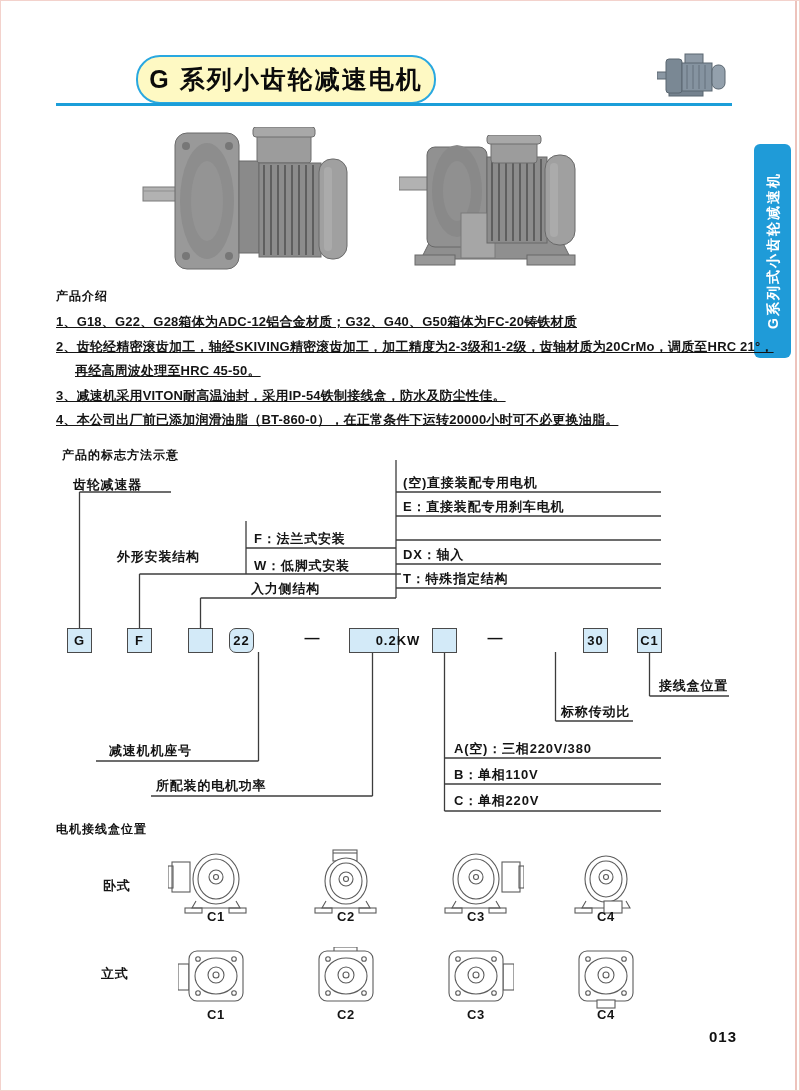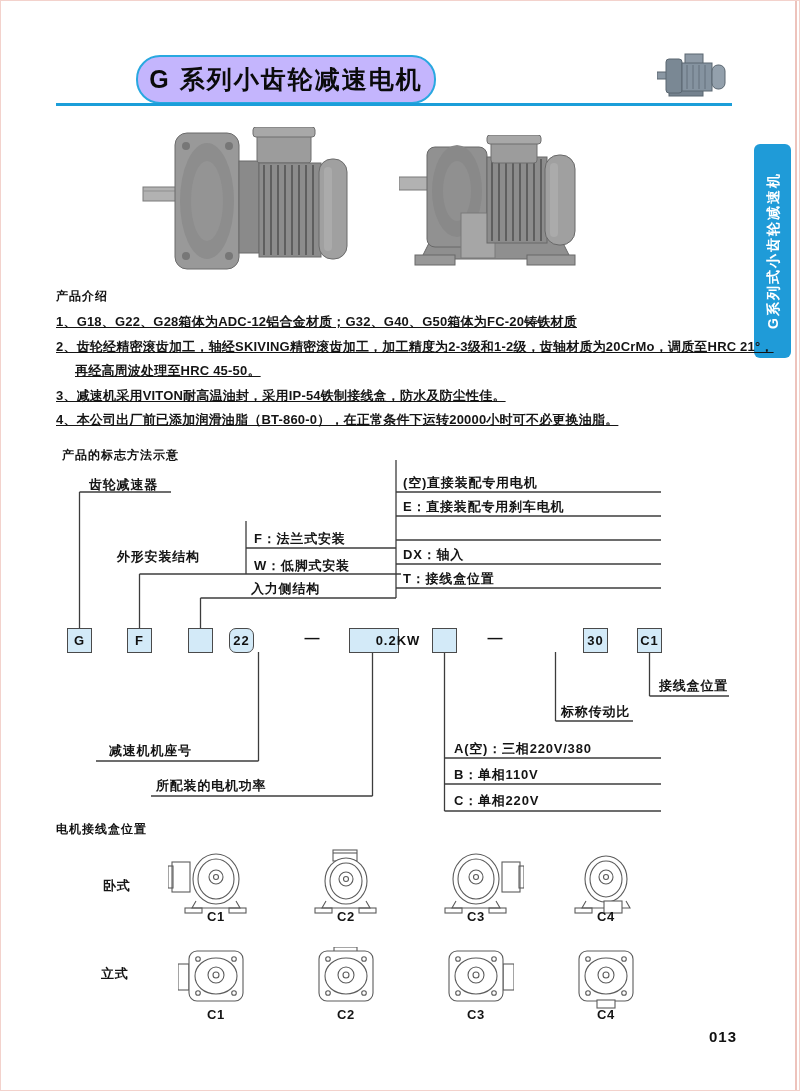--- a/index.html
+++ b/index.html
@@ -2,21 +2,21 @@
 <html><head>
 <meta charset="utf-8">
 <style>
   html,body{margin:0;padding:0;background:#e8e8e8;}
   .page{position:relative;width:800px;height:1091px;background:#ffffff;margin:0 auto;
         font-family:"Liberation Sans","DejaVu Sans",sans-serif;color:#111;overflow:hidden;
         border:1px solid #f3d2cc;box-sizing:border-box;}
   .abs{position:absolute;}
   .edge-line{left:794px;top:0;width:2px;height:1091px;background:#eec3bc;}
   
-  .banner{left:135px;top:54px;width:296px;height:45px;background:#c4b5fd;border:2px solid #29a8e0;
+  .banner{left:135px;top:54px;width:296px;height:45px;background:#fef9c3;border:2px solid #29a8e0;
           border-radius:24px;display:flex;align-items:center;justify-content:center;}
   .banner span{font-size:25px;font-weight:700;letter-spacing:2px;color:#0b0b0b;white-space:nowrap;}
   .banner-underline{left:55px;top:102px;width:676px;height:3px;background:#1b9ed9;}
   
   .side-tab{left:753px;top:143px;width:37px;height:214px;background:#1f9bd8;border-radius:6px;}
   .side-tab-text{position:absolute;width:214px;height:37px;left:-88px;top:88px;transform:rotate(-90deg);
           line-height:37px;text-align:center;color:#fff;font-weight:700;font-size:14px;
           letter-spacing:2px;white-space:nowrap;}
   
   .h-section{font-size:12px;font-weight:700;letter-spacing:1px;white-space:nowrap;}
@@ -148,29 +148,29 @@
     <line class="dl" x1="443.5" y1="211" x2="443.5" y2="370"></line>
     <line class="dl" x1="443.5" y1="317" x2="660" y2="317"></line>
     <line class="dl" x1="443.5" y1="343" x2="660" y2="343"></line>
     <line class="dl" x1="443.5" y1="370" x2="660" y2="370"></line>
     <line class="dl" x1="554.5" y1="211" x2="554.5" y2="280"></line>
     <line class="dl" x1="554.5" y1="280" x2="632" y2="280"></line>
     <line class="dl" x1="648.5" y1="211" x2="648.5" y2="255"></line>
     <line class="dl" x1="648.5" y1="255" x2="728" y2="255"></line>
   </svg>
 
-  <div class="abs lbl" style="left:88px;top:475px;">齿轮减速器</div>
+  <div class="abs lbl" style="left:72px;top:475px;">齿轮减速器</div>
   <div class="abs lbl" style="left:116px;top:547px;">外形安装结构</div>
   <div class="abs lbl" style="left:253px;top:529px;">F：法兰式安装</div>
   <div class="abs lbl" style="left:253px;top:556px;">W：低脚式安装</div>
   <div class="abs lbl" style="left:250px;top:579px;">入力侧结构</div>
   <div class="abs lbl" style="left:402px;top:473px;">(空)直接装配专用电机</div>
   <div class="abs lbl" style="left:402px;top:497px;">E：直接装配专用刹车电机</div>
   <div class="abs lbl" style="left:402px;top:545px;">DX：轴入</div>
-  <div class="abs lbl" style="left:402px;top:569px;">T：接线盒位置</div>
+  <div class="abs lbl" style="left:402px;top:569px;">T：特殊指定结构</div>
   <div class="abs lbl" style="left:108px;top:741px;">减速机机座号</div>
   <div class="abs lbl" style="left:155px;top:776px;">所配装的电机功率</div>
   <div class="abs lbl" style="left:453px;top:739px;">A(空)：三相220V/380</div>
   <div class="abs lbl" style="left:453px;top:765px;">B：单相110V</div>
   <div class="abs lbl" style="left:453px;top:791px;">C：单相220V</div>
   <div class="abs lbl" style="left:560px;top:702px;">标称传动比</div>
   <div class="abs lbl" style="left:658px;top:676px;">接线盒位置</div>
 
   <div class="abs codebox" style="left:66px;">G</div>
   <div class="abs codebox" style="left:126px;">F</div>

